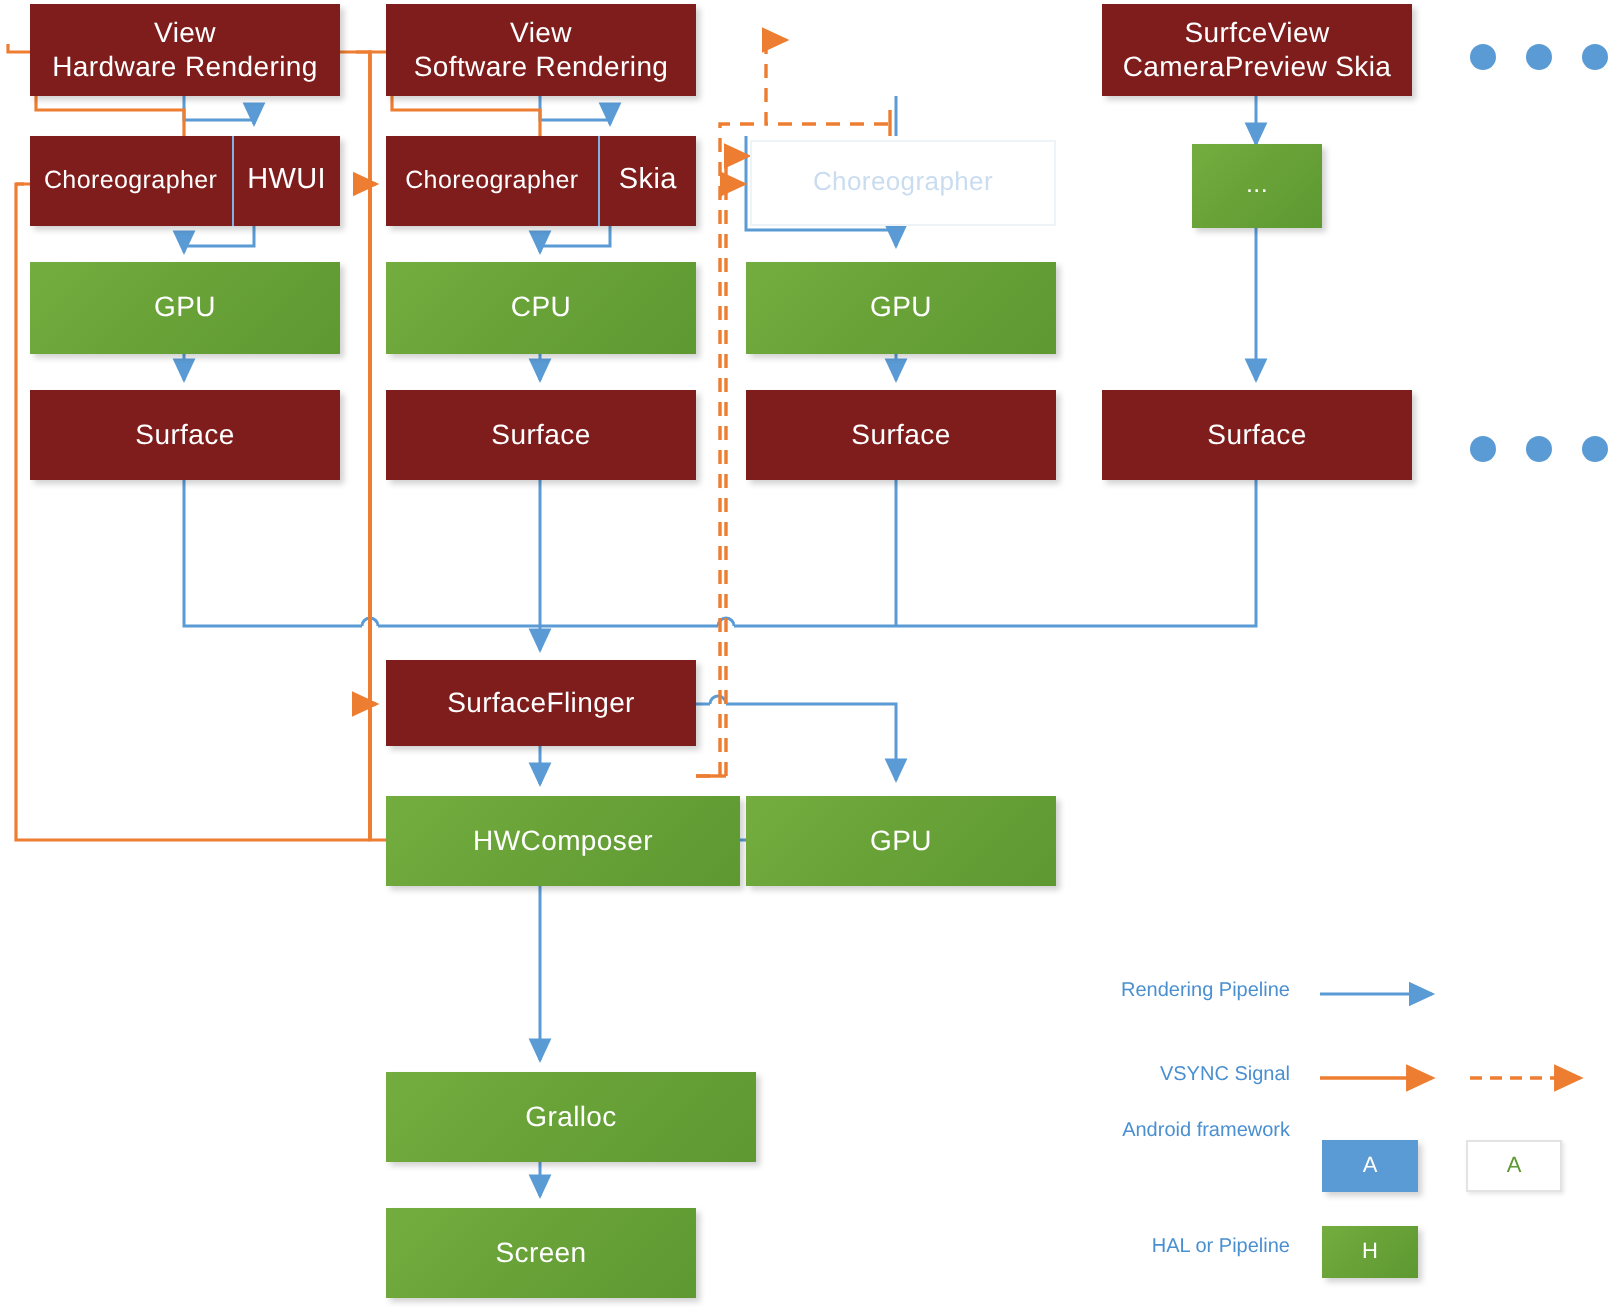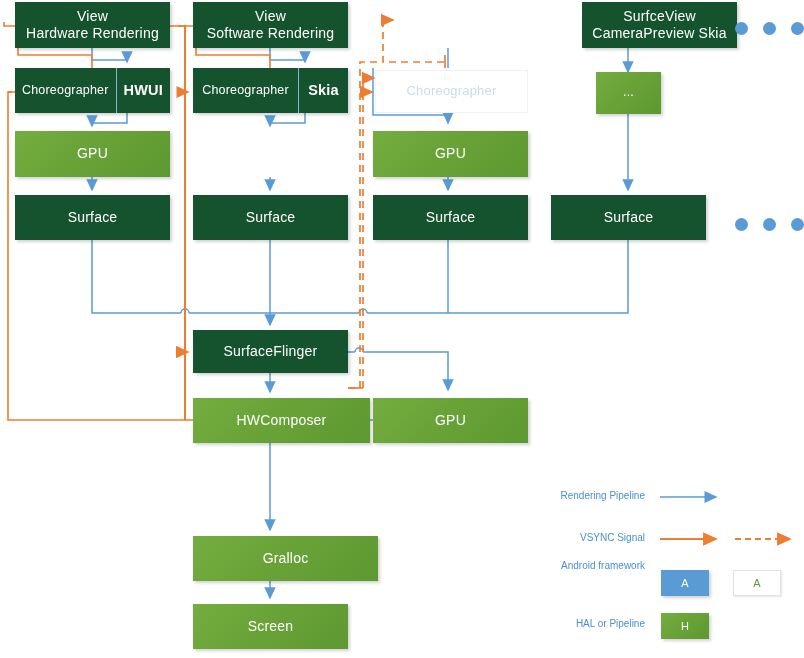--- a/index.html
+++ b/index.html
@@ -3,38 +3,38 @@
 <meta charset="utf-8">
 <style>
   html,body{margin:0;padding:0;background:#ffffff;}
   body{width:804px;height:658px;overflow:hidden;
        font-family:"Liberation Sans","DejaVu Sans",sans-serif;}
   #stage{position:relative;width:804px;height:658px;}
   svg#wires{position:absolute;left:0;top:0;width:804px;height:658px;}
   .node{position:absolute;box-sizing:border-box;display:flex;align-items:center;
         justify-content:center;text-align:center;color:#ffffff;font-size:14px;
         line-height:1.25;letter-spacing:.2px;}
-  .node.blue{background:#14532d;box-shadow:2px 2px 3px rgba(0,0,0,.18);}
+  .node.blue{background:#7f1d1d;box-shadow:2px 2px 3px rgba(0,0,0,.18);}
   .node.green{background:linear-gradient(135deg,#74ad3f 0%,#69a338 45%,#5d9831 100%);
               box-shadow:2px 2px 3px rgba(0,0,0,.18);}
   .node.white{background:#ffffff;border:1px solid #eef3f8;color:#c9dcf0;}
   .node.split{padding:0;}
   .node .half{flex:1 1 auto;display:flex;align-items:center;justify-content:center;height:100%;}
   .node .half.left{border-right:1px solid #7fb4e0;}
   .dot{position:absolute;width:13px;height:13px;border-radius:50%;background:#5b9bd5;}
   .legend-label{position:absolute;color:#4a8fd0;font-size:10px;white-space:nowrap;
                 text-align:right;}
   .legend-swatch{position:absolute;box-sizing:border-box;display:flex;align-items:center;
                  justify-content:center;font-size:11px;}
   .legend-swatch.blue{background:#5b9bd5;color:#fff;box-shadow:2px 2px 3px rgba(0,0,0,.18);}
   .legend-swatch.green{background:linear-gradient(135deg,#74ad3f 0%,#69a338 45%,#5d9831 100%);
                        color:#fff;box-shadow:2px 2px 3px rgba(0,0,0,.18);}
   .legend-swatch.white{background:#fff;border:1px solid #e3e3e3;color:#5d9831;
                        box-shadow:1px 1px 2px rgba(0,0,0,.10);}
-  .fs13{font-size:13px;} .fs12{font-size:12.5px;} .fs15{font-size:14.5px;font-weight:bold;}
+  .fs13{font-size:13px;} .fs12{font-size:12.5px;} .fs15{font-size:14.5px;}
 </style>
 </head>
 <body>
 
 <div id="stage">
 
   <svg id="wires" viewBox="0 0 804 658">
     <defs>
       <marker id="ab" markerWidth="9" markerHeight="9" refX="7.2" refY="4.5" orient="auto">
         <path d="M0,0.7 L8.2,4.5 L0,8.3 z" fill="#5b9bd5"></path>
@@ -165,27 +165,28 @@
   <div class="node blue" style="left:193px;top:2px;width:155px;height:46px;">
     <span>
       <span>View</span><br>
       <span>Software Rendering</span>
     </span>
   </div>
   <div class="node blue split" style="left:193px;top:68px;width:155px;height:45px;">
     <div class="half left fs12">Choreographer</div>
     <div class="half fs15">Skia</div>
   </div>
+  <div class="node green" style="left:193px;top:131px;width:155px;height:46px;">CPU</div>
   <div class="node blue" style="left:193px;top:195px;width:155px;height:45px;">Surface</div>
 
   <div class="node white fs13" style="left:375px;top:70px;width:153px;height:43px;">Choreographer</div>
   <div class="node green" style="left:373px;top:131px;width:155px;height:46px;">GPU</div>
   <div class="node blue" style="left:373px;top:195px;width:155px;height:45px;">Surface</div>
 
-  <div class="node blue" style="left:551px;top:2px;width:155px;height:46px;margin-left:31px;">
+  <div class="node blue" style="left:551px;top:2px;width:155px;height:46px;">
     <span>
       <span>SurfceView</span><br>
       <span>CameraPreview Skia</span>
     </span>
   </div>
   <div class="node green fs12" style="left:596px;top:72px;width:65px;height:42px;">...</div>
   <div class="node blue" style="left:551px;top:195px;width:155px;height:45px;">Surface</div>
 
   <div class="dot" style="left:735px;top:22px;"></div>
   <div class="dot" style="left:763px;top:22px;"></div>

